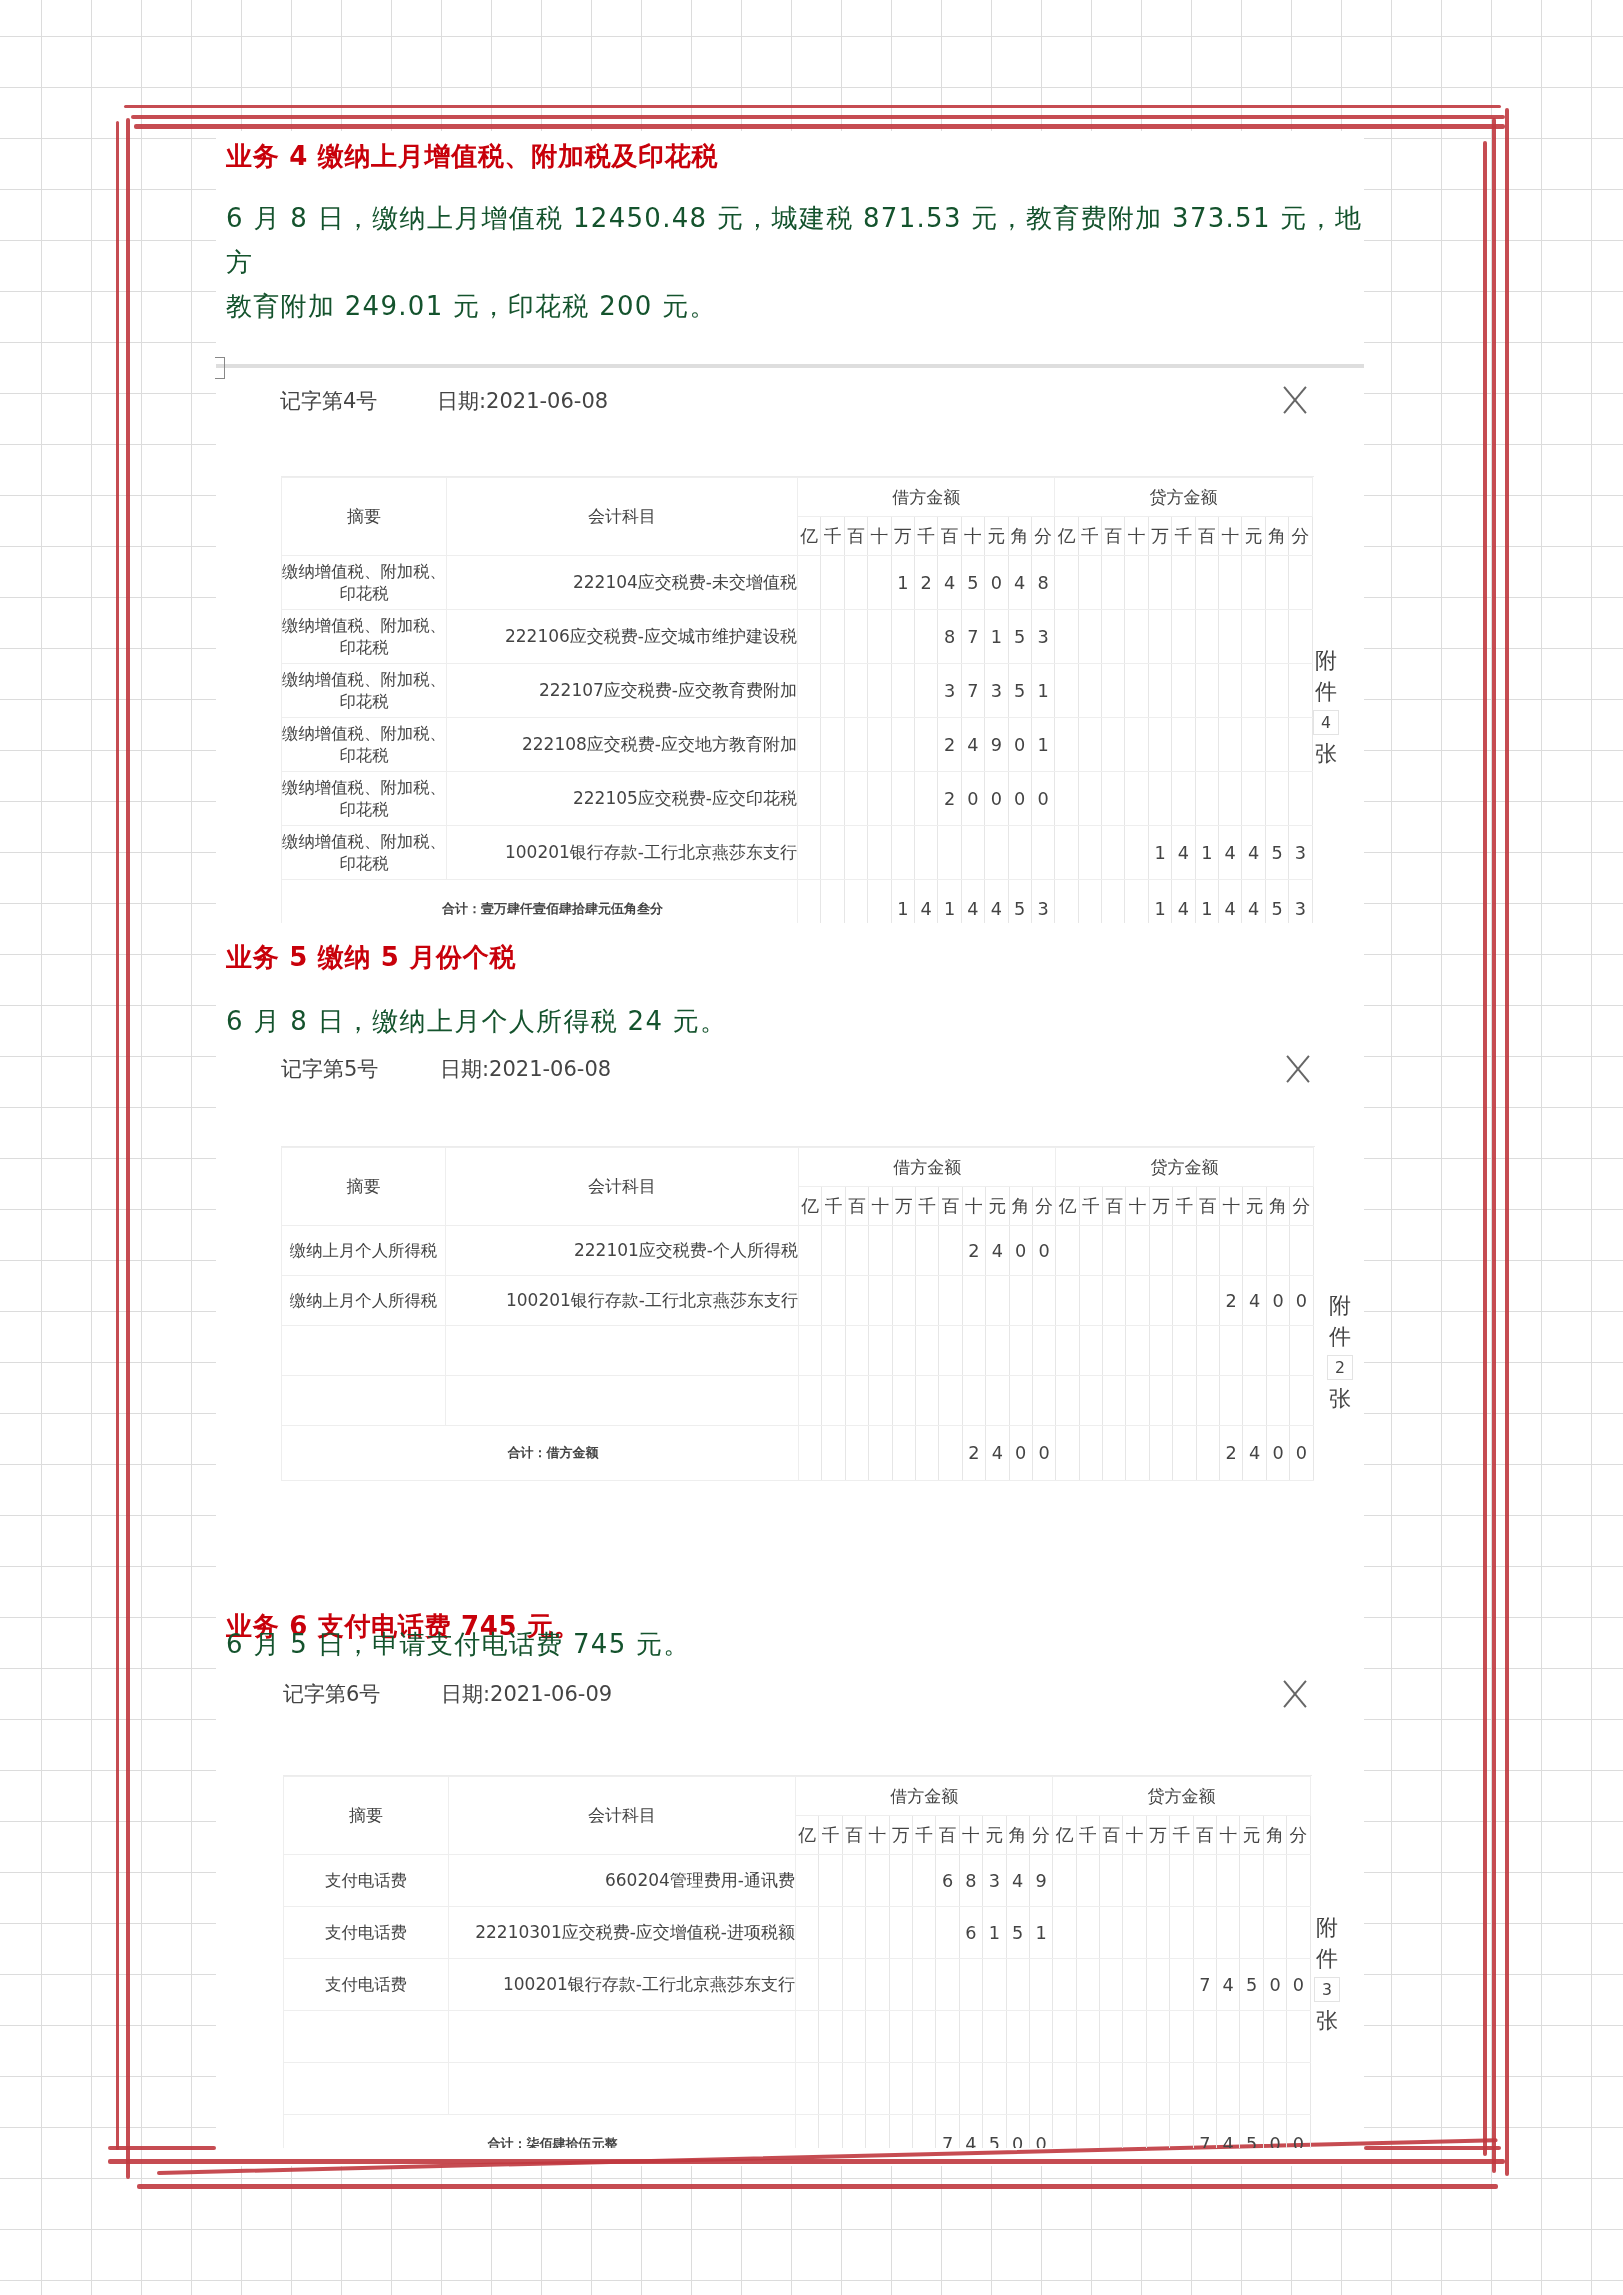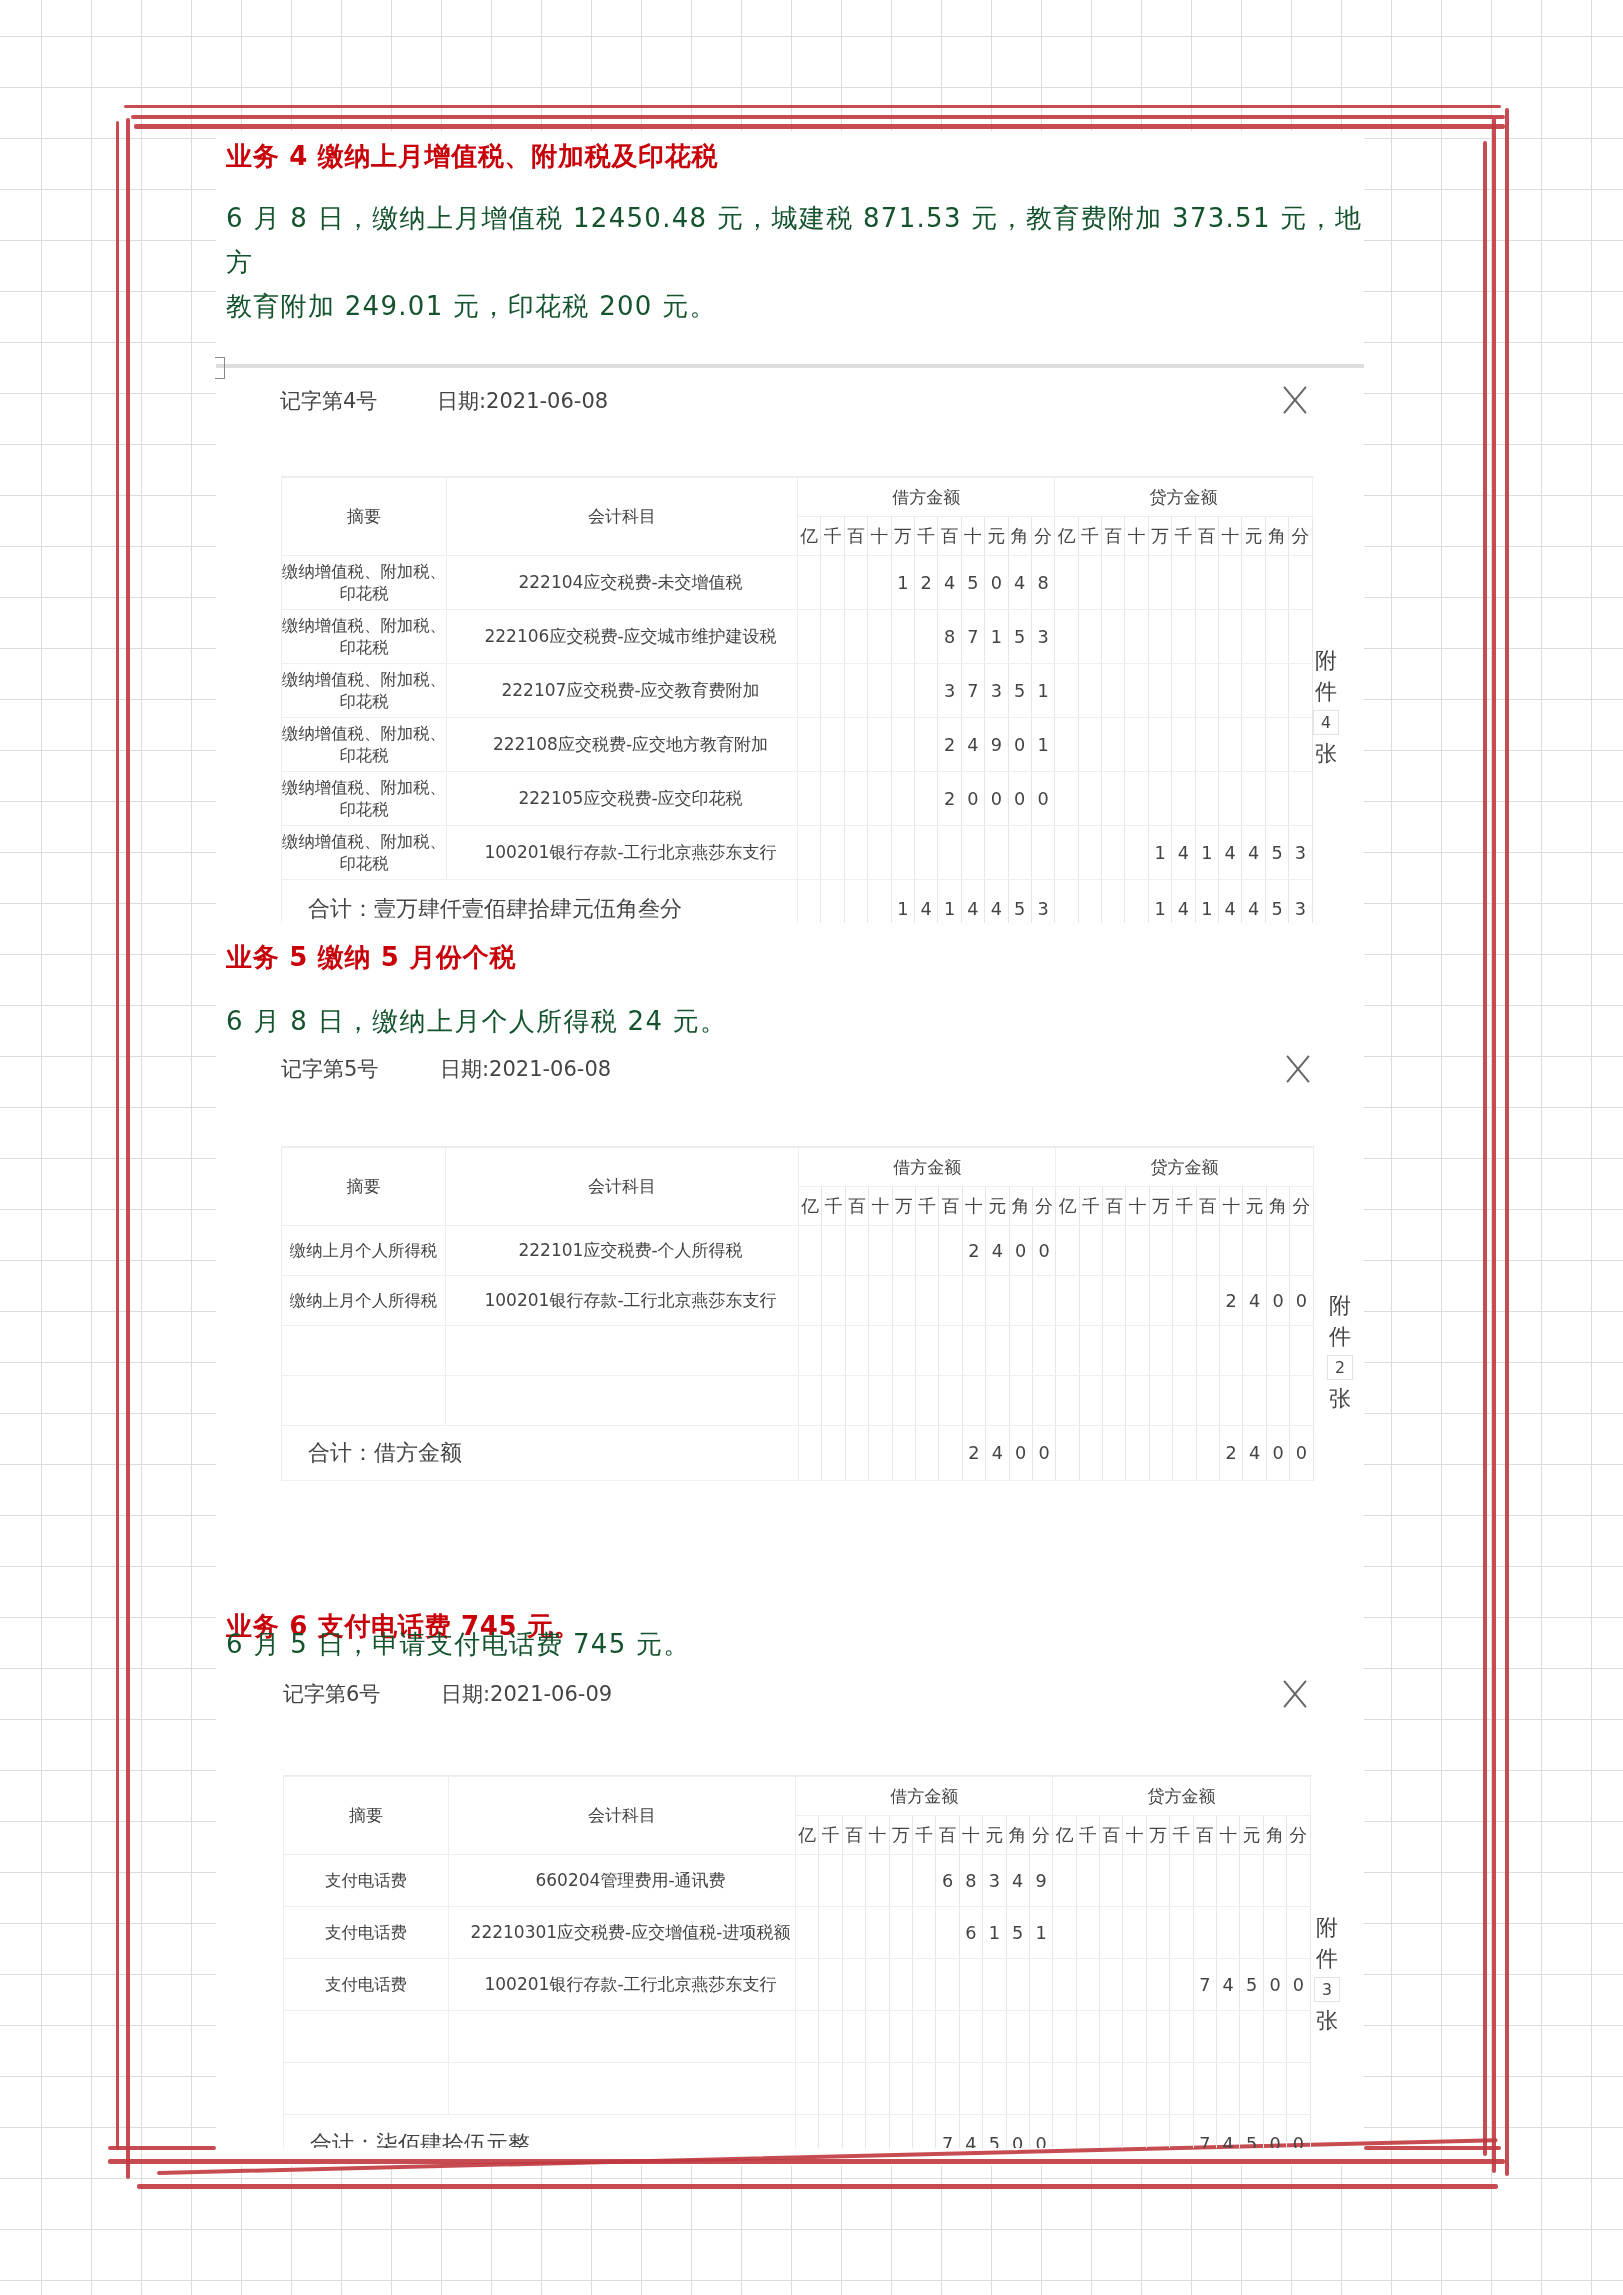--- a/index.html
+++ b/index.html
@@ -20,22 +20,22 @@
   .close{position:absolute;width:29px;height:29px;}
   .close:before,.close:after{content:"";position:absolute;left:13px;top:-2.6px;width:2px;height:34px;background:#666;}
   .close:before{transform:rotate(40deg);} .close:after{transform:rotate(-40deg);}
   .voucher{position:absolute;border-top:1.3px solid #ececec;overflow:hidden;}
   .vt{border-collapse:collapse;table-layout:fixed;font-size:17px;color:#444;}
   .vt td{border:1.3px solid #eeeeee;padding:0;text-align:center;vertical-align:middle;overflow:hidden;}
   .vt td.d{border-left:0.7px solid #e6e6e6;border-right:0.7px solid #e6e6e6;font-size:17.7px;}
   .vt td.bl{border-left:1.3px solid #a9d3f1;}
   .vt td.rl{border-left:1.3px solid #f3c4c4;}
   .vt td.summ{font-size:16.4px;line-height:22px;}
-  .vt td.acct{text-align:center;padding-left:17px;font-size:17px;white-space:nowrap;}
-  .vt td.total{text-align:left;padding-left:26px;font-size:22px;}
+  .vt td.acct{text-align:right;padding-left:17px;font-size:17px;white-space:nowrap;}
+  .vt td.total{text-align:center;padding-left:26px;font-size:13px;font-weight:bold;}
   .vt tr.hdr1 td{height:38px;} .vt tr.hdr2 td{height:38px;}
   .attach{position:absolute;font-size:22px;color:#444;width:26px;text-align:center;line-height:31px;}
   .attach .box{display:block;width:23.6px;height:23.6px;line-height:23.6px;margin:2.6px auto;border:1.3px solid #e3e3e3;font-size:15.7px;}
 </style>
 </head>
 <body>
 
 <div class="grid"></div>
 <div class="paper"></div>
 

